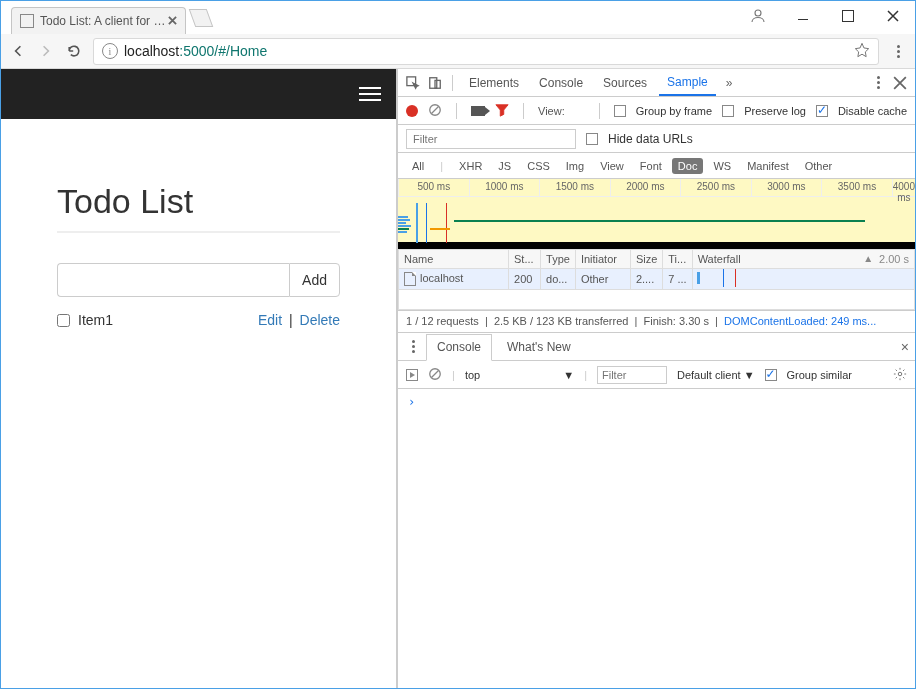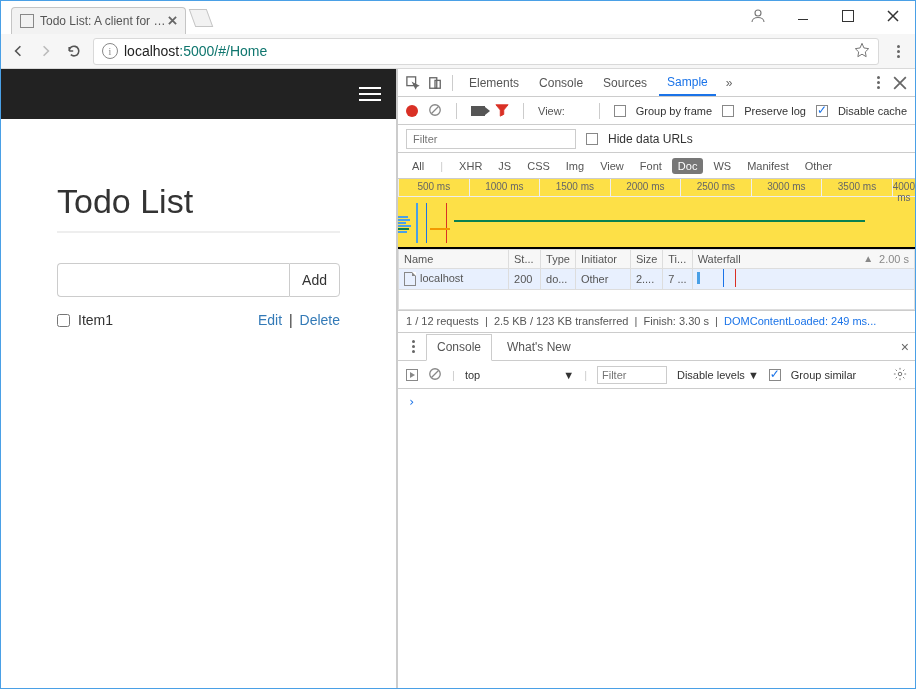--- a/index.html
+++ b/index.html
@@ -63,21 +63,21 @@
   .cam::after{content:'';position:absolute;right:-5px;top:1px;border-left:5px solid #555;border-top:4px solid transparent;border-bottom:4px solid transparent;}
   .funnel svg{width:14px;height:14px;stroke:#d93025;fill:#d93025;stroke-width:1;}
   .viewlbl{color:#555;}
   .cbx{width:12px;height:12px;border:1px solid #888;background:#fff;position:relative;}
   .cbx.checked::after{content:'✓';position:absolute;top:-3px;left:0px;color:#1a73e8;font-size:12px;}
   .dt-filterrow{height:28px;border-bottom:1px solid #ccc;display:flex;align-items:center;padding:0 8px;gap:10px;}
   .dt-filterrow input{width:170px;height:20px;border:1px solid #ccc;font-size:11px;padding:0 6px;color:#888;}
   .dt-types{height:26px;border-bottom:1px solid #ccc;display:flex;align-items:center;padding:0 8px;gap:4px;font-size:11px;}
   .dt-types span{padding:2px 6px;border-radius:3px;color:#555;}
   .dt-types span.active{background:#777;color:#fff;}
-  .timeline{height:70px;border-bottom:2px solid #000000;position:relative;background:#fde047;}
+  .timeline{height:70px;border-bottom:7px solid #000000;position:relative;background:#fef9c3;}
   .timeline .ticks{height:18px;border-bottom:1px solid #eee;display:flex;font-size:10px;color:#666;}
   .timeline .ticks div{flex:1;text-align:center;border-left:1px solid #eee;padding-top:2px;}
   .timeline .wf{position:relative;height:50px;}
   .timeline .bluebar{position:absolute;top:6px;left:18px;width:2px;height:40px;background:#4aa0e6;}
   .timeline .dcl{position:absolute;top:6px;left:28px;width:1px;height:40px;background:#1a73e8;}
   .timeline .load{position:absolute;top:6px;left:48px;width:1px;height:40px;background:#d93025;}
   .timeline .green{position:absolute;top:23px;left:56px;right:50px;height:2px;background:#0a8050;}
   .timeline .orange{position:absolute;top:31px;left:32px;width:20px;height:2px;background:#f29900;}
   .overviewmini{position:absolute;left:0;top:18px;width:14px;height:50px;}
   .overviewmini div{height:2px;margin:1px 0;}
@@ -368,21 +368,21 @@
     <div class="drawer-tool">
       <div class="play-outline"></div>
       <div class="nocircle"><svg viewBox="0 0 16 16">
             <circle cx="8" cy="8" r="6"></circle>
             <path d="M4 12L12 4"></path>
           </svg></div>
       <span style="color:#ccc">|</span>
       <span><span>top</span> <span style="margin-left:80px">▼</span></span>
       <span style="color:#ccc">|</span>
       <input type="text" placeholder="Filter" style="">
-      <span><span>Disable levels</span> ▼</span>
+      <span><span>Default client</span> ▼</span>
       <span class="cbx checked"></span>
       <span>Group similar</span>
       <div class="gear" style="margin-left:auto"><svg viewBox="0 0 16 16">
             <circle cx="8" cy="8" r="2" fill="none" stroke="#666"></circle>
             <path d="M8 1v2M8 13v2M1 8h2M13 8h2M3 3l1.5 1.5M11.5 11.5L13 13M13 3l-1.5 1.5M4.5 11.5L3 13" stroke="#666"></path>
           </svg></div>
     </div>
     <div class="console-body"></div>
   </div>
 </div>

